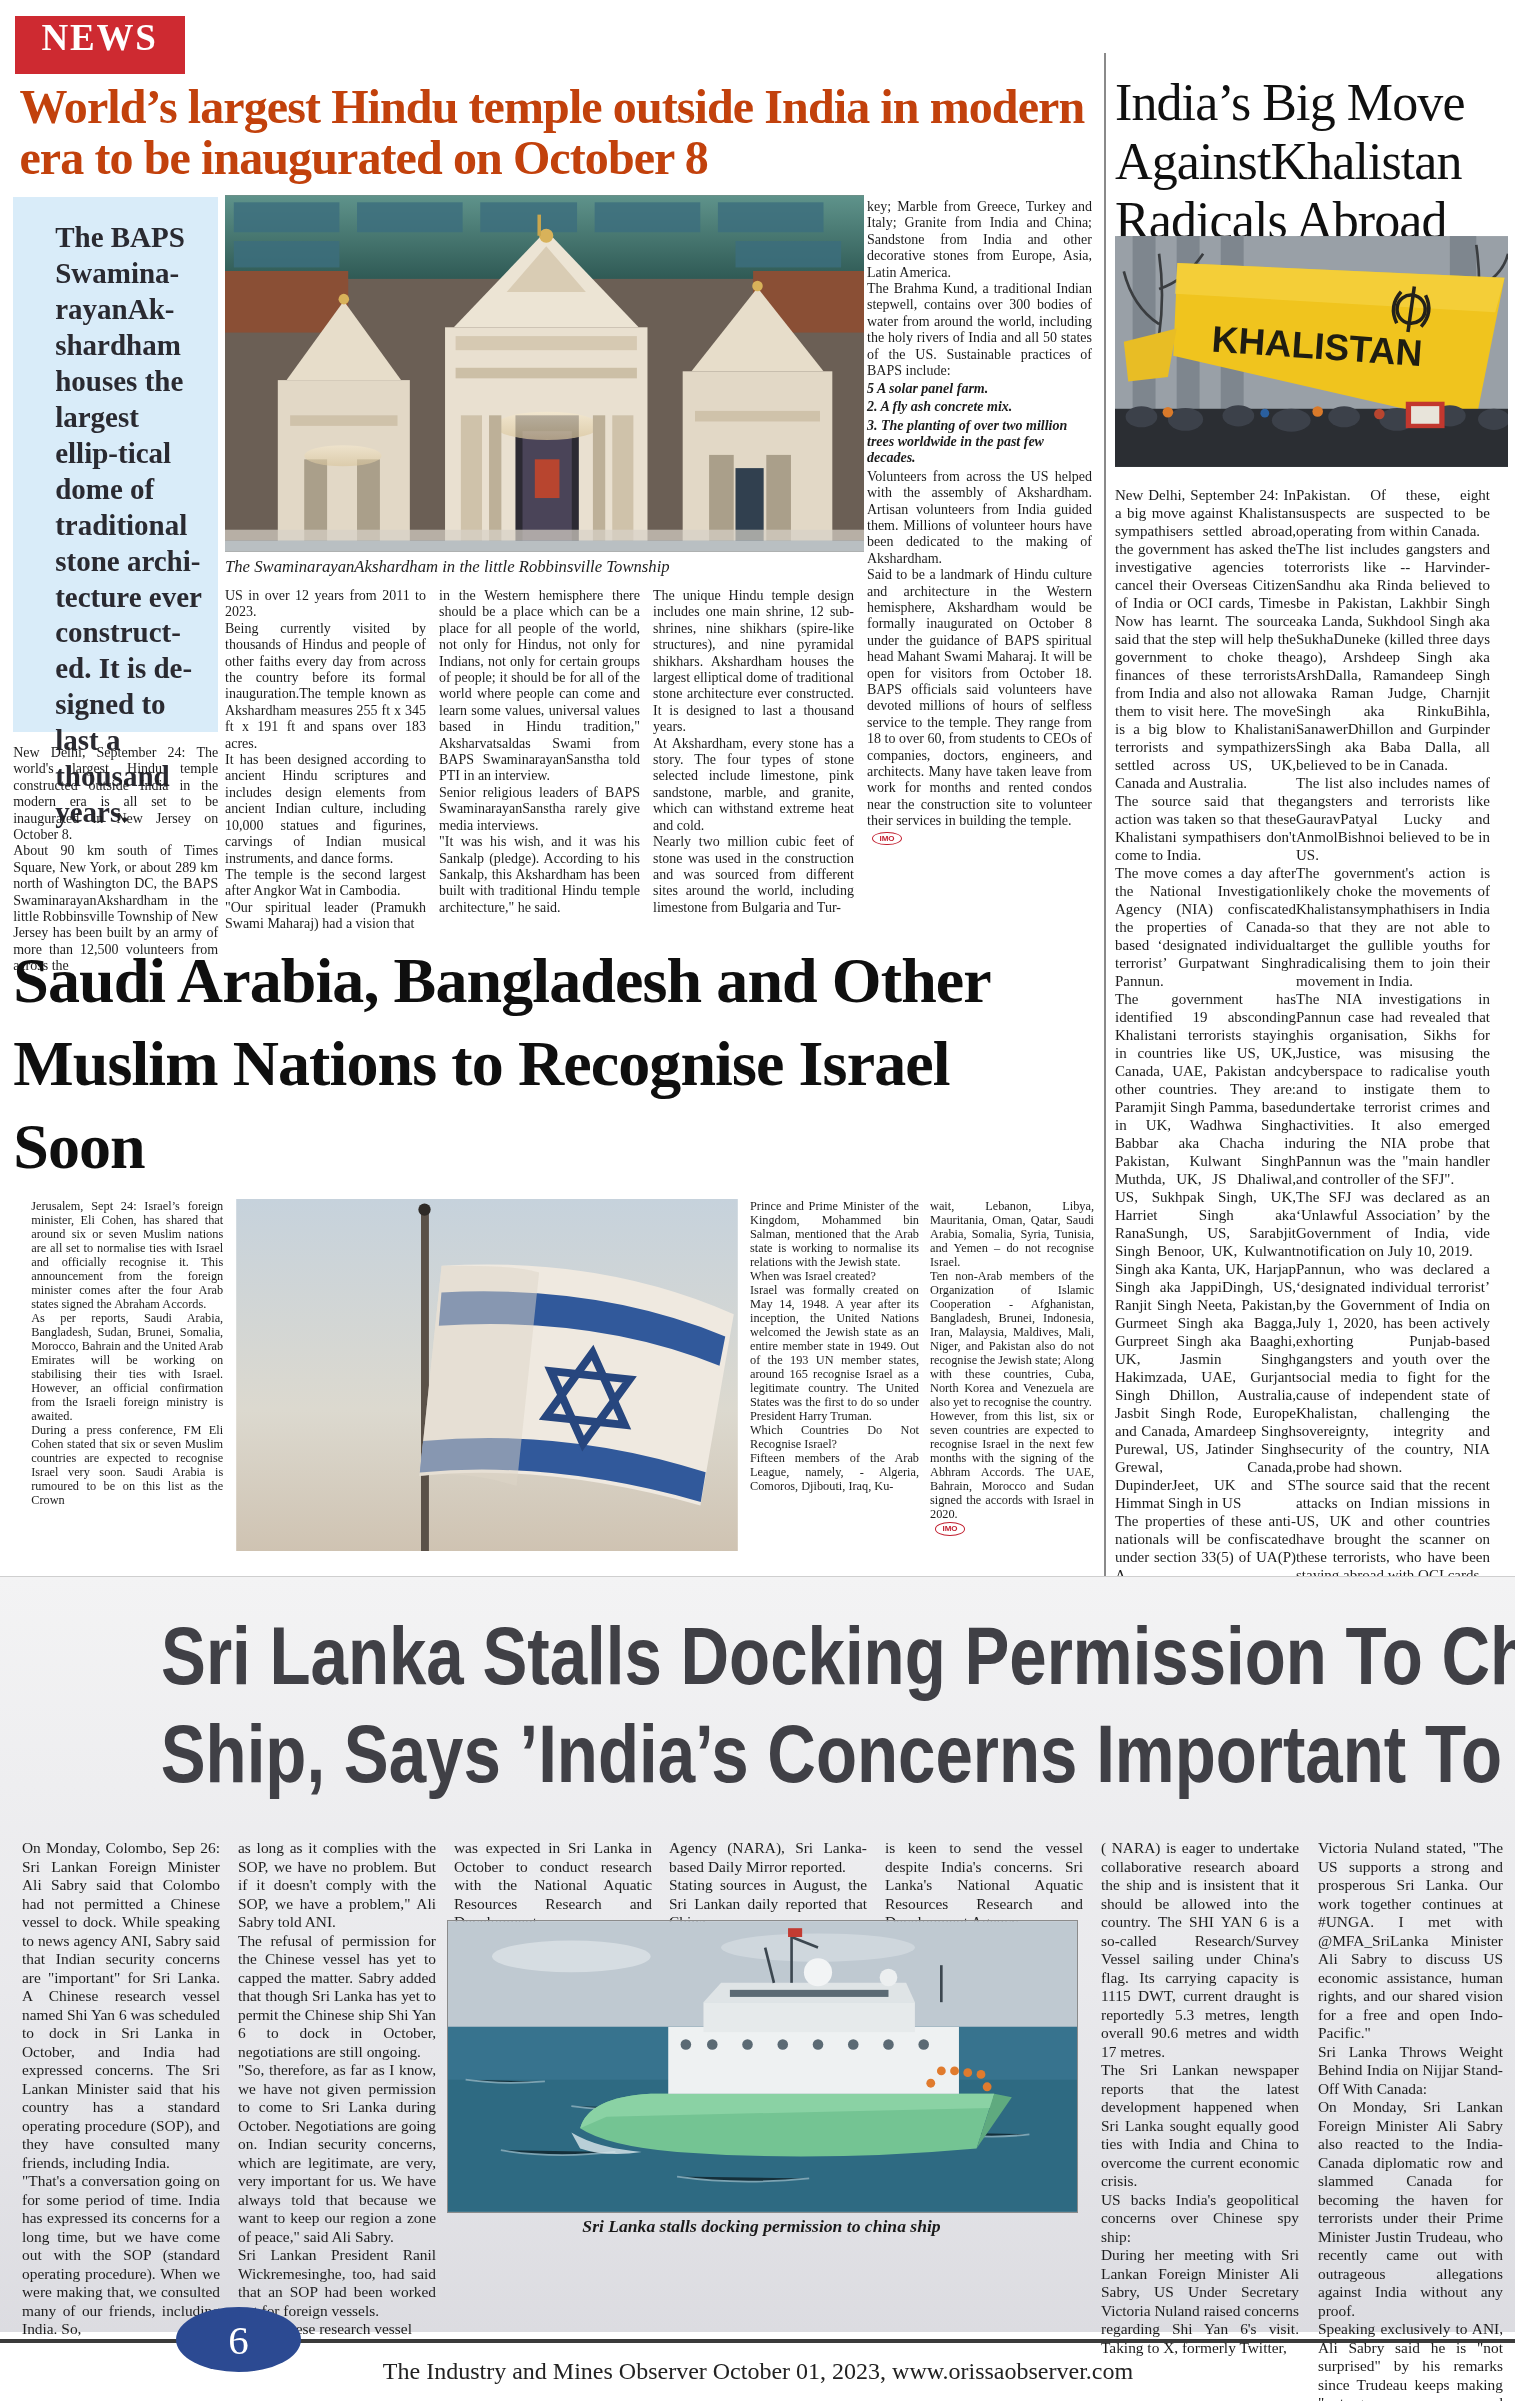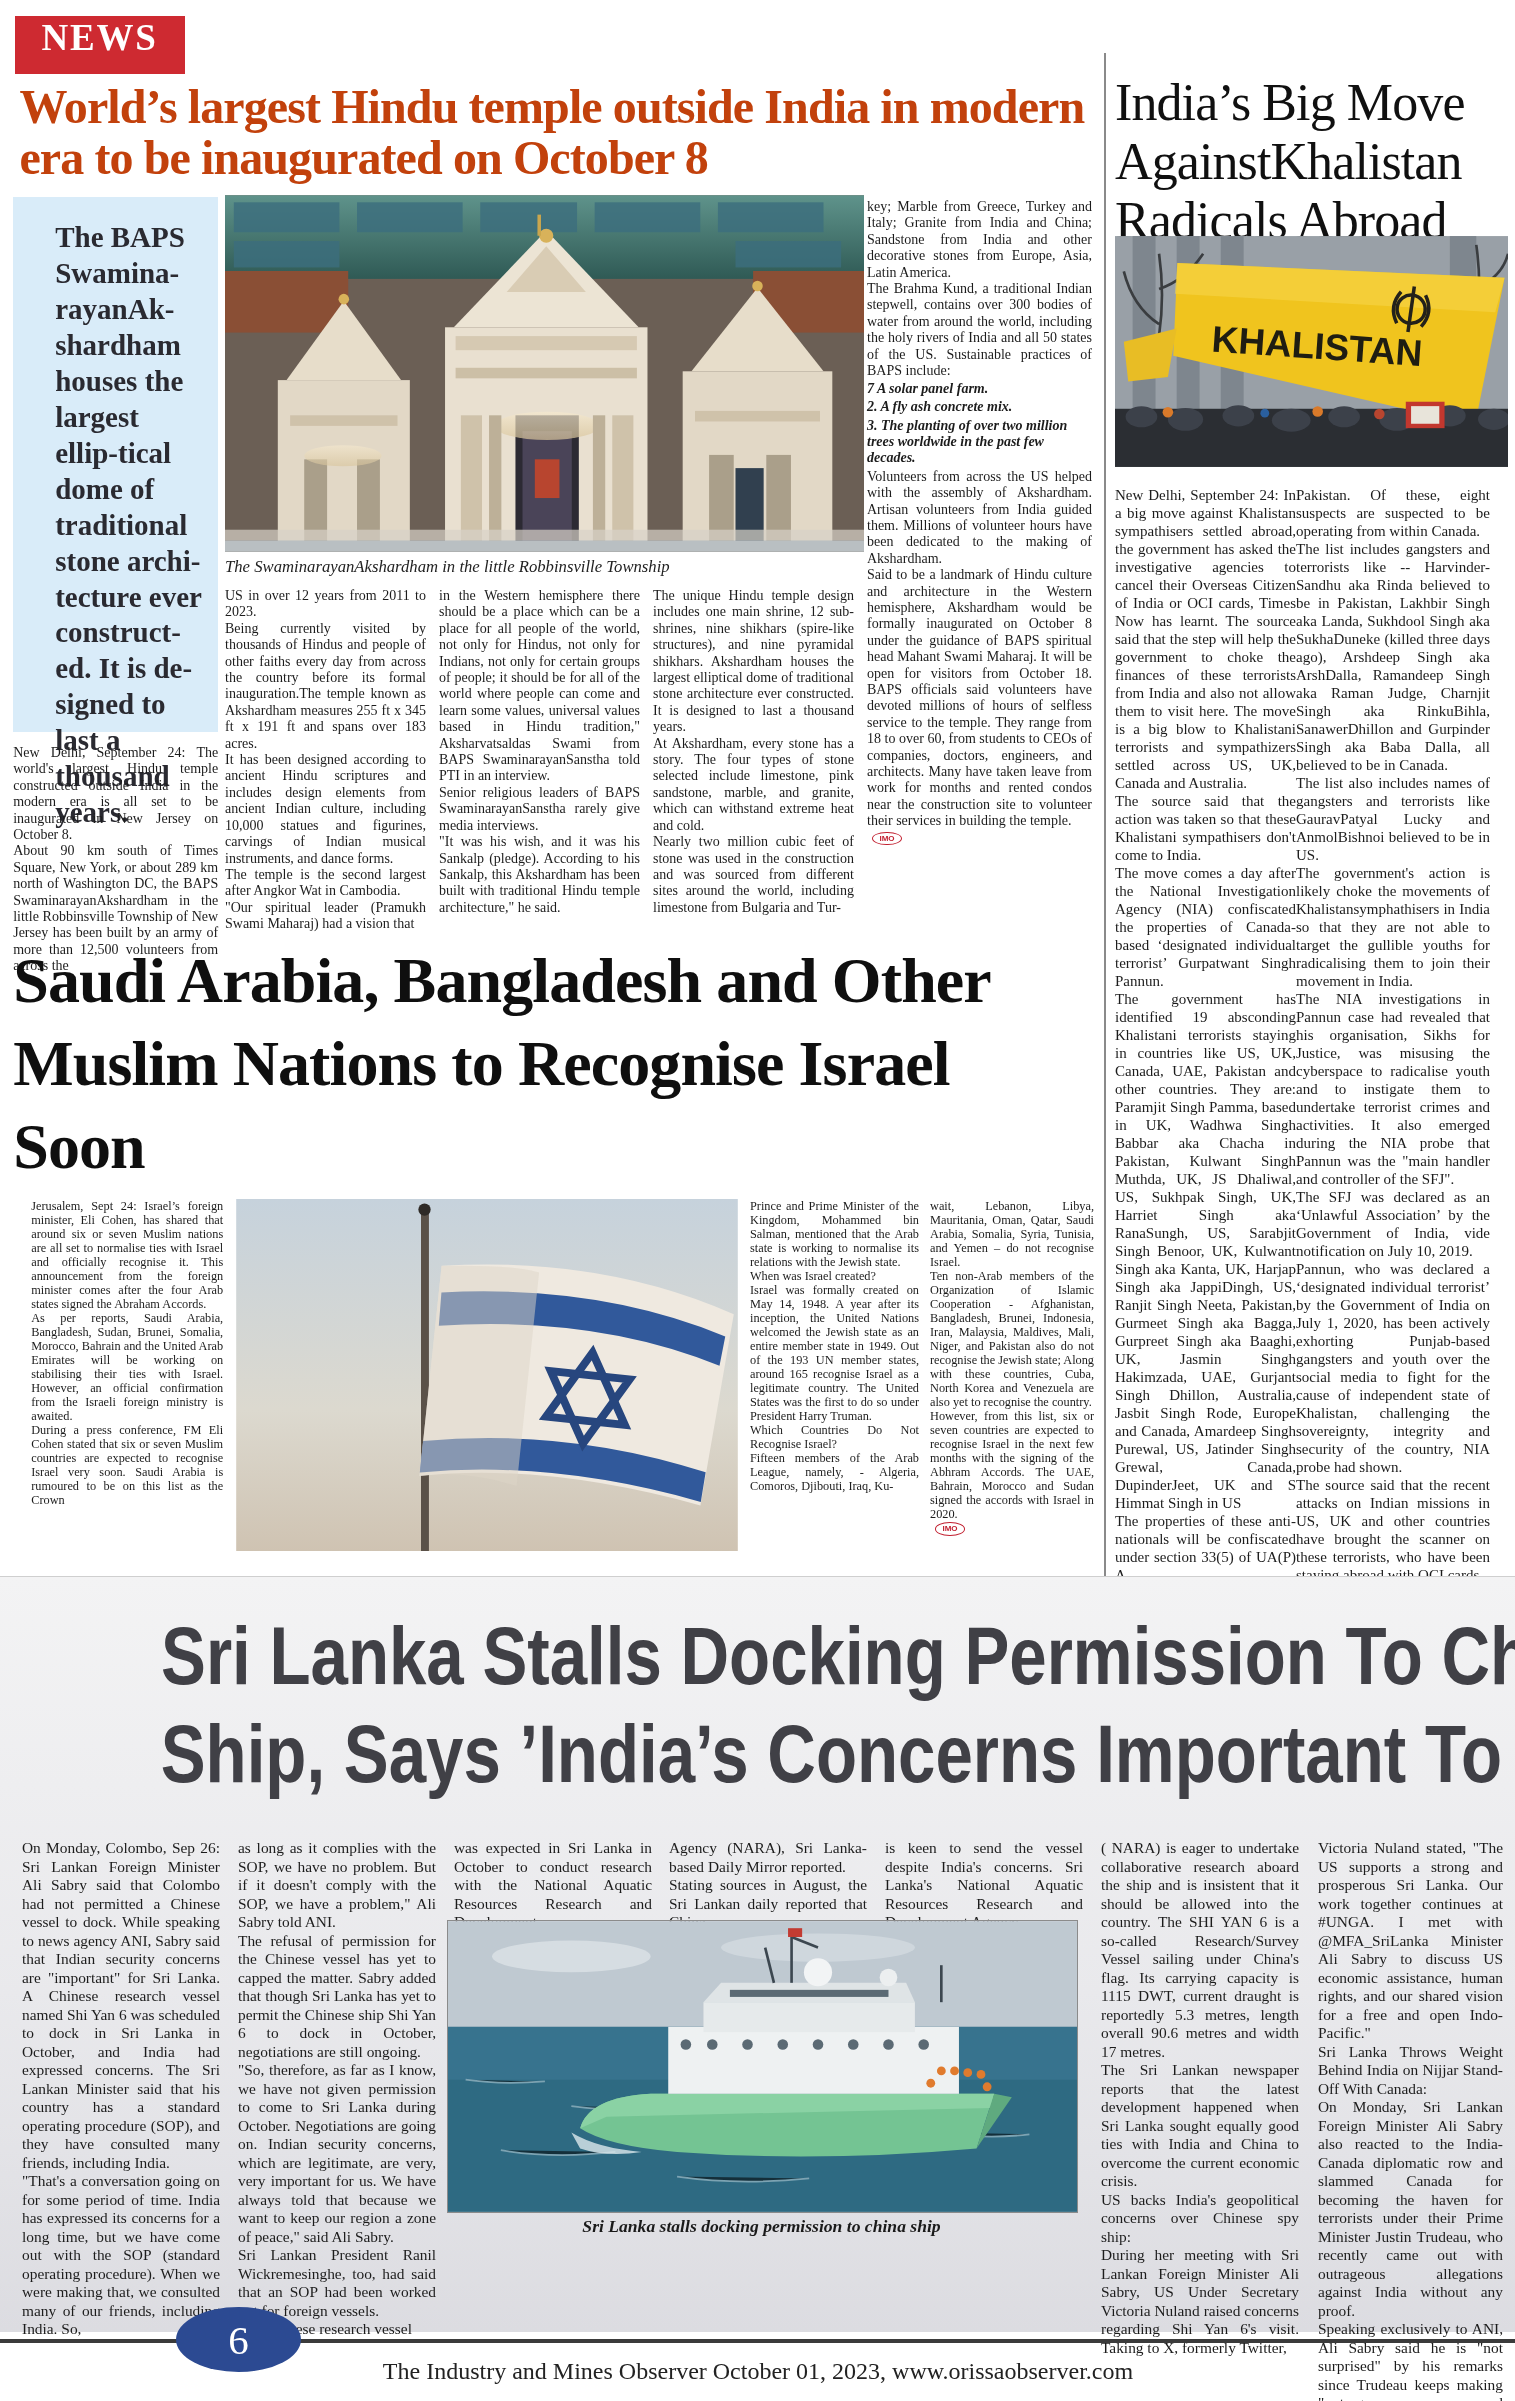--- a/index.html
+++ b/index.html
@@ -149,21 +149,21 @@
   <div class="abs a1-col c3 txt">in the Western hemisphere there should be a place which can be a place for all people of the world, not only for Hindus, not only for Indians, not only for certain groups of people; it should be for all of the world where people can come and learn some values, universal values based in Hindu tradition," Aksharvatsaldas Swami from BAPS SwaminarayanSanstha told PTI in an interview.
 Senior religious leaders of BAPS SwaminarayanSanstha rarely give media interviews.
 "It was his wish, and it was his Sankalp (pledge). According to his Sankalp, this Akshardham has been built with traditional Hindu temple architecture," he said.</div>
   <div class="abs a1-col c4 txt">The unique Hindu temple design includes one main shrine, 12 sub-shrines, nine shikhars (spire-like structures), and nine pyramidal shikhars. Akshardham houses the largest elliptical dome of traditional stone architecture ever constructed. It is designed to last a thousand years.
 At Akshardham, every stone has a story. The four types of stone selected include limestone, pink sandstone, marble, and granite, which can withstand extreme heat and cold.
 Nearly two million cubic feet of stone was used in the construction and was sourced from different sites around the world, including limestone from Bulgaria and Tur-</div>
 
   <div class="abs a1-col c5">
     <div class="txt">key; Marble from Greece, Turkey and Italy; Granite from India and China; Sandstone from India and other decorative stones from Europe, Asia, Latin America.
 The Brahma Kund, a traditional Indian stepwell, contains over 300 bodies of water from around the world, including the holy rivers of India and all 50 states of the US. Sustainable practices of BAPS include:</div>
-    <div class="list">7  A solar panel farm.</div>
+    <div class="list">5  A solar panel farm.</div>
     <div class="list">2.  A fly ash concrete mix.</div>
     <div class="list">3.  The planting of over two million trees worldwide in the past few decades.</div>
     <div class="txt"><span>Volunteers from across the US helped with the assembly of Akshardham. Artisan volunteers from India guided them. Millions of volunteer hours have been dedicated to the making of Akshardham.
 Said to be a landmark of Hindu culture and architecture in the Western hemisphere, Akshardham would be formally inaugurated on October 8 under the guidance of BAPS spiritual head Mahant Swami Maharaj. It will be open for visitors from October 18. BAPS officials said volunteers have devoted millions of hours of selfless service to the temple. They range from 18 to over 60, from students to CEOs of companies, doctors, engineers, and architects. Many have taken leave from work for months and rented condos near the construction site to volunteer their services in building the temple.</span>
       <span class="endmark">IMO</span>
     </div>
   </div>
 
   <div class="abs vdivider"></div>
 

